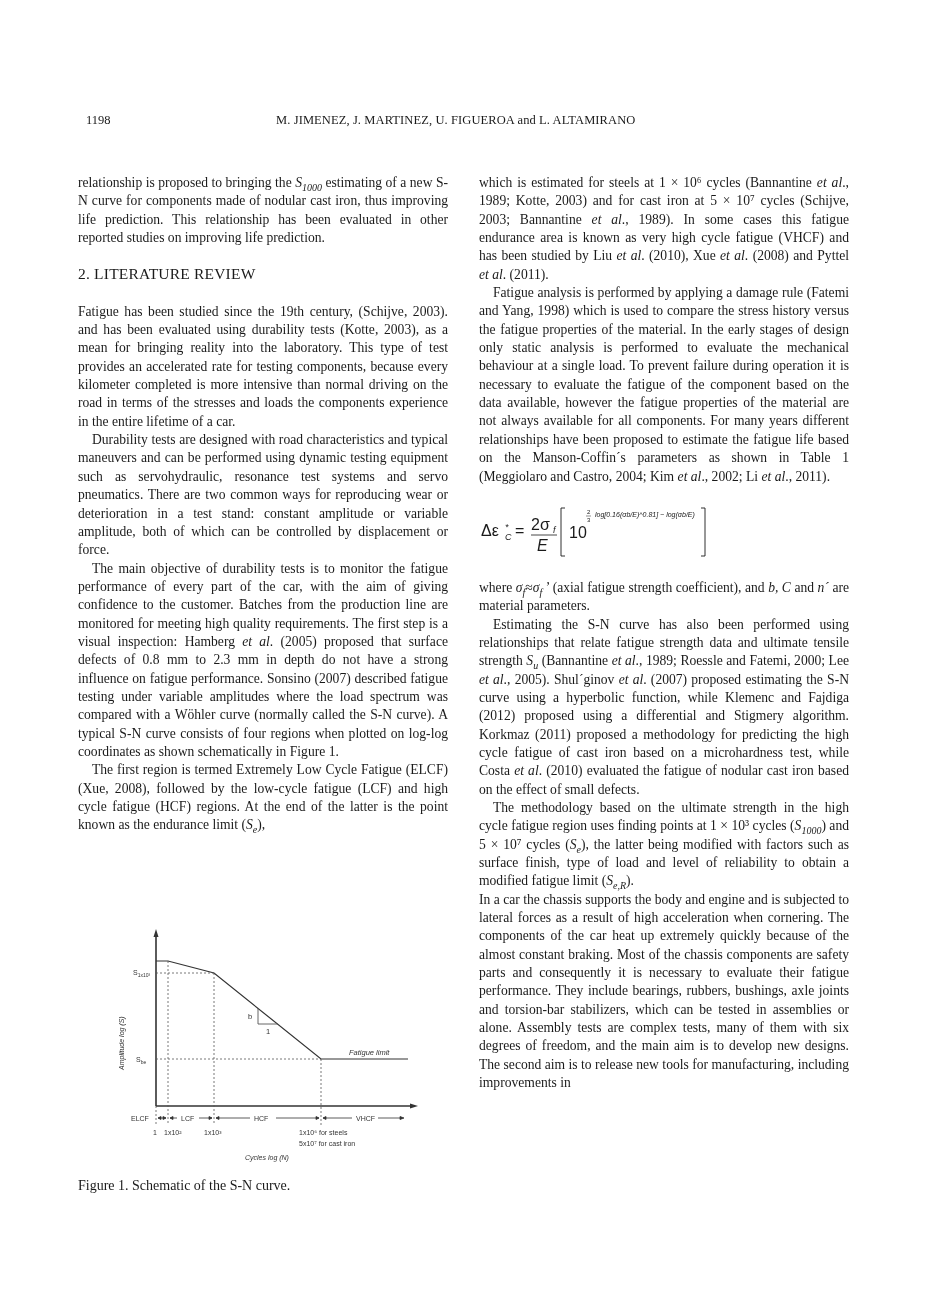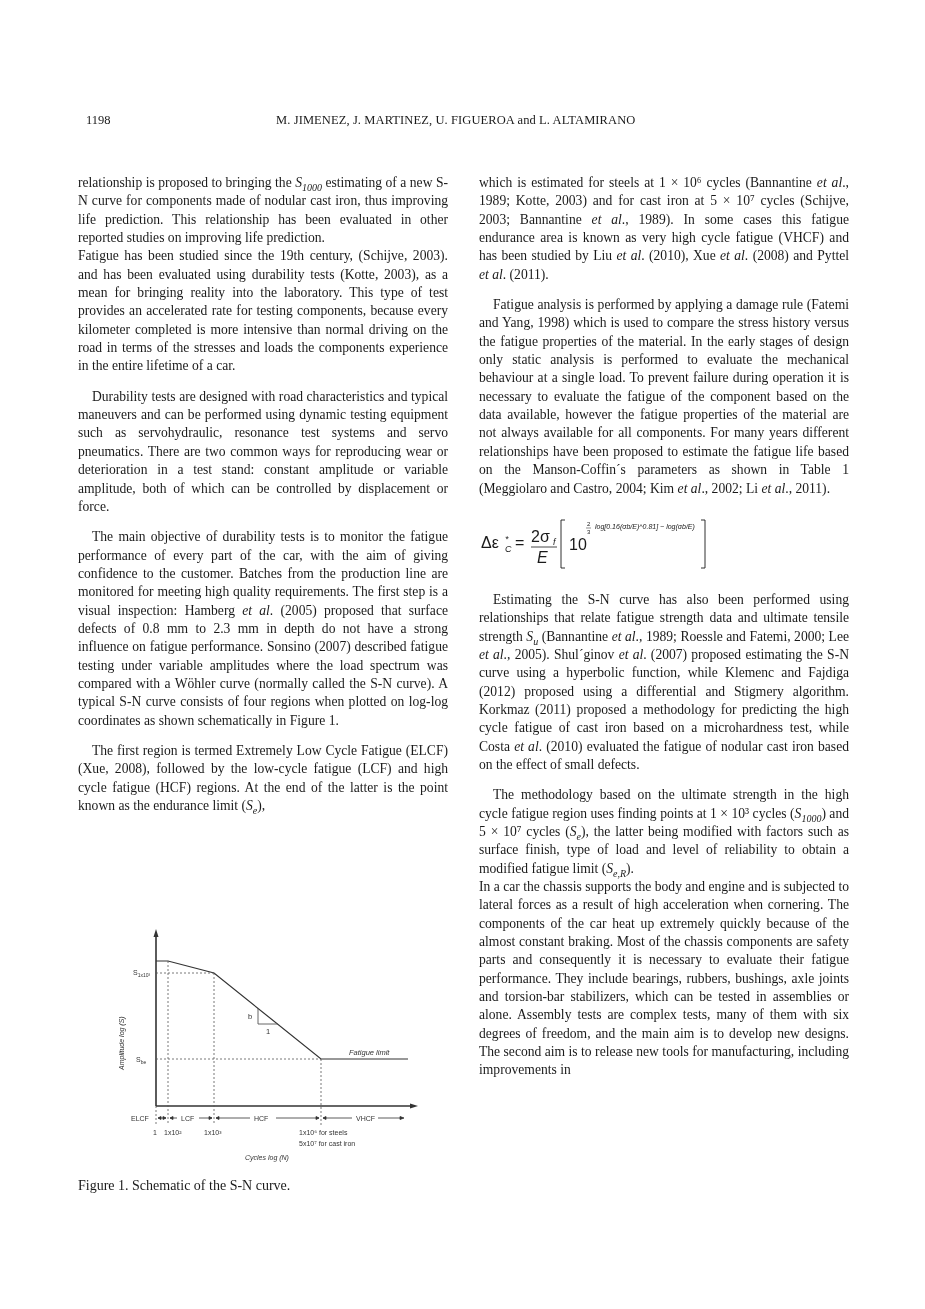--- a/index.html
+++ b/index.html
@@ -5,39 +5,40 @@
   html, body { margin: 0; padding: 0; background: #ffffff; }
   body { width: 925px; height: 1309px; position: relative; overflow: hidden;
          font-family: "Liberation Serif", "DejaVu Serif", serif; color: #1a1a1a; }
   .header { position: absolute; top: 113px; left: 78px; width: 770px; font-size: 12.5px; }
   .header .pageno { position: absolute; left: 8px; top: 0; }
   .header .authors { position: absolute; left: 198px; top: 0; letter-spacing: 0.1px; }
   .col { position: absolute; top: 174px; width: 370px; font-size: 13.6px; line-height: 18.35px; text-align: justify; }
   .col.left { left: 78px; }
   .col.right { left: 479px; }
   .col p { margin: 0; }
-  .col p.indent { text-indent: 14px; margin-top: 12px; }
+  .col p.indent { text-indent: 14px; }
   .col h2 { font-weight: normal; font-size: 15.5px; margin: 0; letter-spacing: 0.2px; }
   i { font-style: italic; }
   sub, sup { font-size: 10px; line-height: 0; }
   .eq { position: relative; height: 58px; margin: 14px 0 21px 0; font-size: 15px; }
   .figure { position: absolute; left: 100px; top: 925px; width: 330px; height: 250px; }
   .caption { position: absolute; left: 78px; top: 1178px; font-size: 14px; }
   svg text { font-family: "Liberation Sans", "DejaVu Sans", sans-serif; }
 </style>
 </head>
 <body>
 
 <div class="header">
   <span class="pageno">1198</span>
   <span class="authors">M. JIMENEZ, J. MARTINEZ, U. FIGUEROA and L. ALTAMIRANO</span>
 </div>
 
 <div class="col left">
   <p><span>relationship is proposed to bringing the </span><i><span>S</span><sub>1000</sub></i><span> estimating of a new S-N curve for components made of nodular cast iron, thus improving life prediction. This relationship has been evaluated in other reported studies on improving life prediction.</span></p>
+  <h2 style="margin-top:18px; margin-bottom:19px;">2. LITERATURE REVIEW</h2>
   <p>Fatigue has been studied since the 19th century, (Schijve, 2003). and has been evaluated using durability tests (Kotte, 2003), as a mean for bringing reality into the laboratory. This type of test provides an accelerated rate for testing components, because every kilometer completed is more intensive than normal driving on the road in terms of the stresses and loads the components experience in the entire lifetime of a car.</p>
   <p class="indent">Durability tests are designed with road characteristics and typical maneuvers and can be performed using dynamic testing equipment such as servohydraulic, resonance test systems and servo pneumatics. There are two common ways for reproducing wear or deterioration in a test stand: constant amplitude or variable amplitude, both of which can be controlled by displacement or force.</p>
   <p class="indent"><span>The main objective of durability tests is to monitor the fatigue performance of every part of the car, with the aim of giving confidence to the customer. Batches from the production line are monitored for meeting high quality requirements. The first step is a visual inspection: Hamberg </span><i>et al</i><span>. (2005) proposed that surface defects of 0.8 mm to 2.3 mm in depth do not have a strong influence on fatigue performance. Sonsino (2007) described fatigue testing under variable amplitudes where the load spectrum was compared with a Wöhler curve (normally called the S-N curve). A typical S-N curve consists of four regions when plotted on log-log coordinates as shown schematically in Figure 1.</span></p>
   <p class="indent"><span>The first region is termed Extremely Low Cycle Fatigue (ELCF) (Xue, 2008), followed by the low-cycle fatigue (LCF) and high cycle fatigue (HCF) regions. At the end of the latter is the point known as the endurance limit (</span><i><span>S</span><sub>e</sub></i><span>),</span></p>
 </div>
 
 <div class="figure">
   <svg width="330" height="250" viewBox="100 925 330 250" xmlns="http://www.w3.org/2000/svg">
 
     <line x1="156" y1="1106" x2="156" y2="934" stroke="#333" stroke-width="1.6"></line>
@@ -116,16 +117,17 @@
         <path d="M86 8 L82 8 L82 56 L86 56" fill="none" stroke="#1a1a1a" stroke-width="0.9"></path>
         <text x="90" y="38" font-size="16">10</text>
         <text x="108" y="14" font-size="6">2</text>
         <text x="108" y="22" font-size="6">3</text>
         <line x1="107" y1="16" x2="112" y2="16" stroke="#1a1a1a" stroke-width="0.5"></line>
         <text x="116" y="17" font-size="7" font-style="italic">log[0.16(σb/E)^0.81] − log(σb/E)</text>
         <path d="M222 8 L226 8 L226 56 L222 56" fill="none" stroke="#1a1a1a" stroke-width="0.9"></path>
       </g>
     </svg>
   </div>
+  <p>where <i>σ<sub>f</sub></i>≈<i>σ<sub>f</sub></i> ’ (axial fatigue strength coefficient), and <i>b, C</i> and <i>n´</i> are material parameters.</p>
   <p class="indent">Estimating the S-N curve has also been performed using relationships that relate fatigue strength data and ultimate tensile strength <i>S<sub>u</sub></i> (Bannantine <i>et al</i>., 1989; Roessle and Fatemi, 2000; Lee <i>et al</i>., 2005). Shul´ginov <i>et al</i>. (2007) proposed estimating the S-N curve using a hyperbolic function, while Klemenc and Fajdiga (2012) proposed using a differential and Stigmery algorithm. Korkmaz (2011) proposed a methodology for predicting the high cycle fatigue of cast iron based on a microhardness test, while Costa <i>et al</i>. (2010) evaluated the fatigue of nodular cast iron based on the effect of small defects.</p>
   <p class="indent">The methodology based on the ultimate strength in the high cycle fatigue region uses finding points at 1 × 10³ cycles (<i>S<sub>1000</sub></i>) and 5 × 10⁷ cycles (<i>S<sub>e</sub></i>), the latter being modified with factors such as surface finish, type of load and level of reliability to obtain a modified fatigue limit (<i>S<sub>e,R</sub></i>).</p>
   <p>In a car the chassis supports the body and engine and is subjected to lateral forces as a result of high acceleration when cornering. The components of the car heat up extremely quickly because of the almost constant braking. Most of the chassis components are safety parts and consequently it is necessary to evaluate their fatigue performance. They include bearings, rubbers, bushings, axle joints and torsion-bar stabilizers, which can be tested in assemblies or alone. Assembly tests are complex tests, many of them with six degrees of freedom, and the main aim is to develop new designs. The second aim is to release new tools for manufacturing, including improvements in</p>
 </div>
 
 </body></html>

